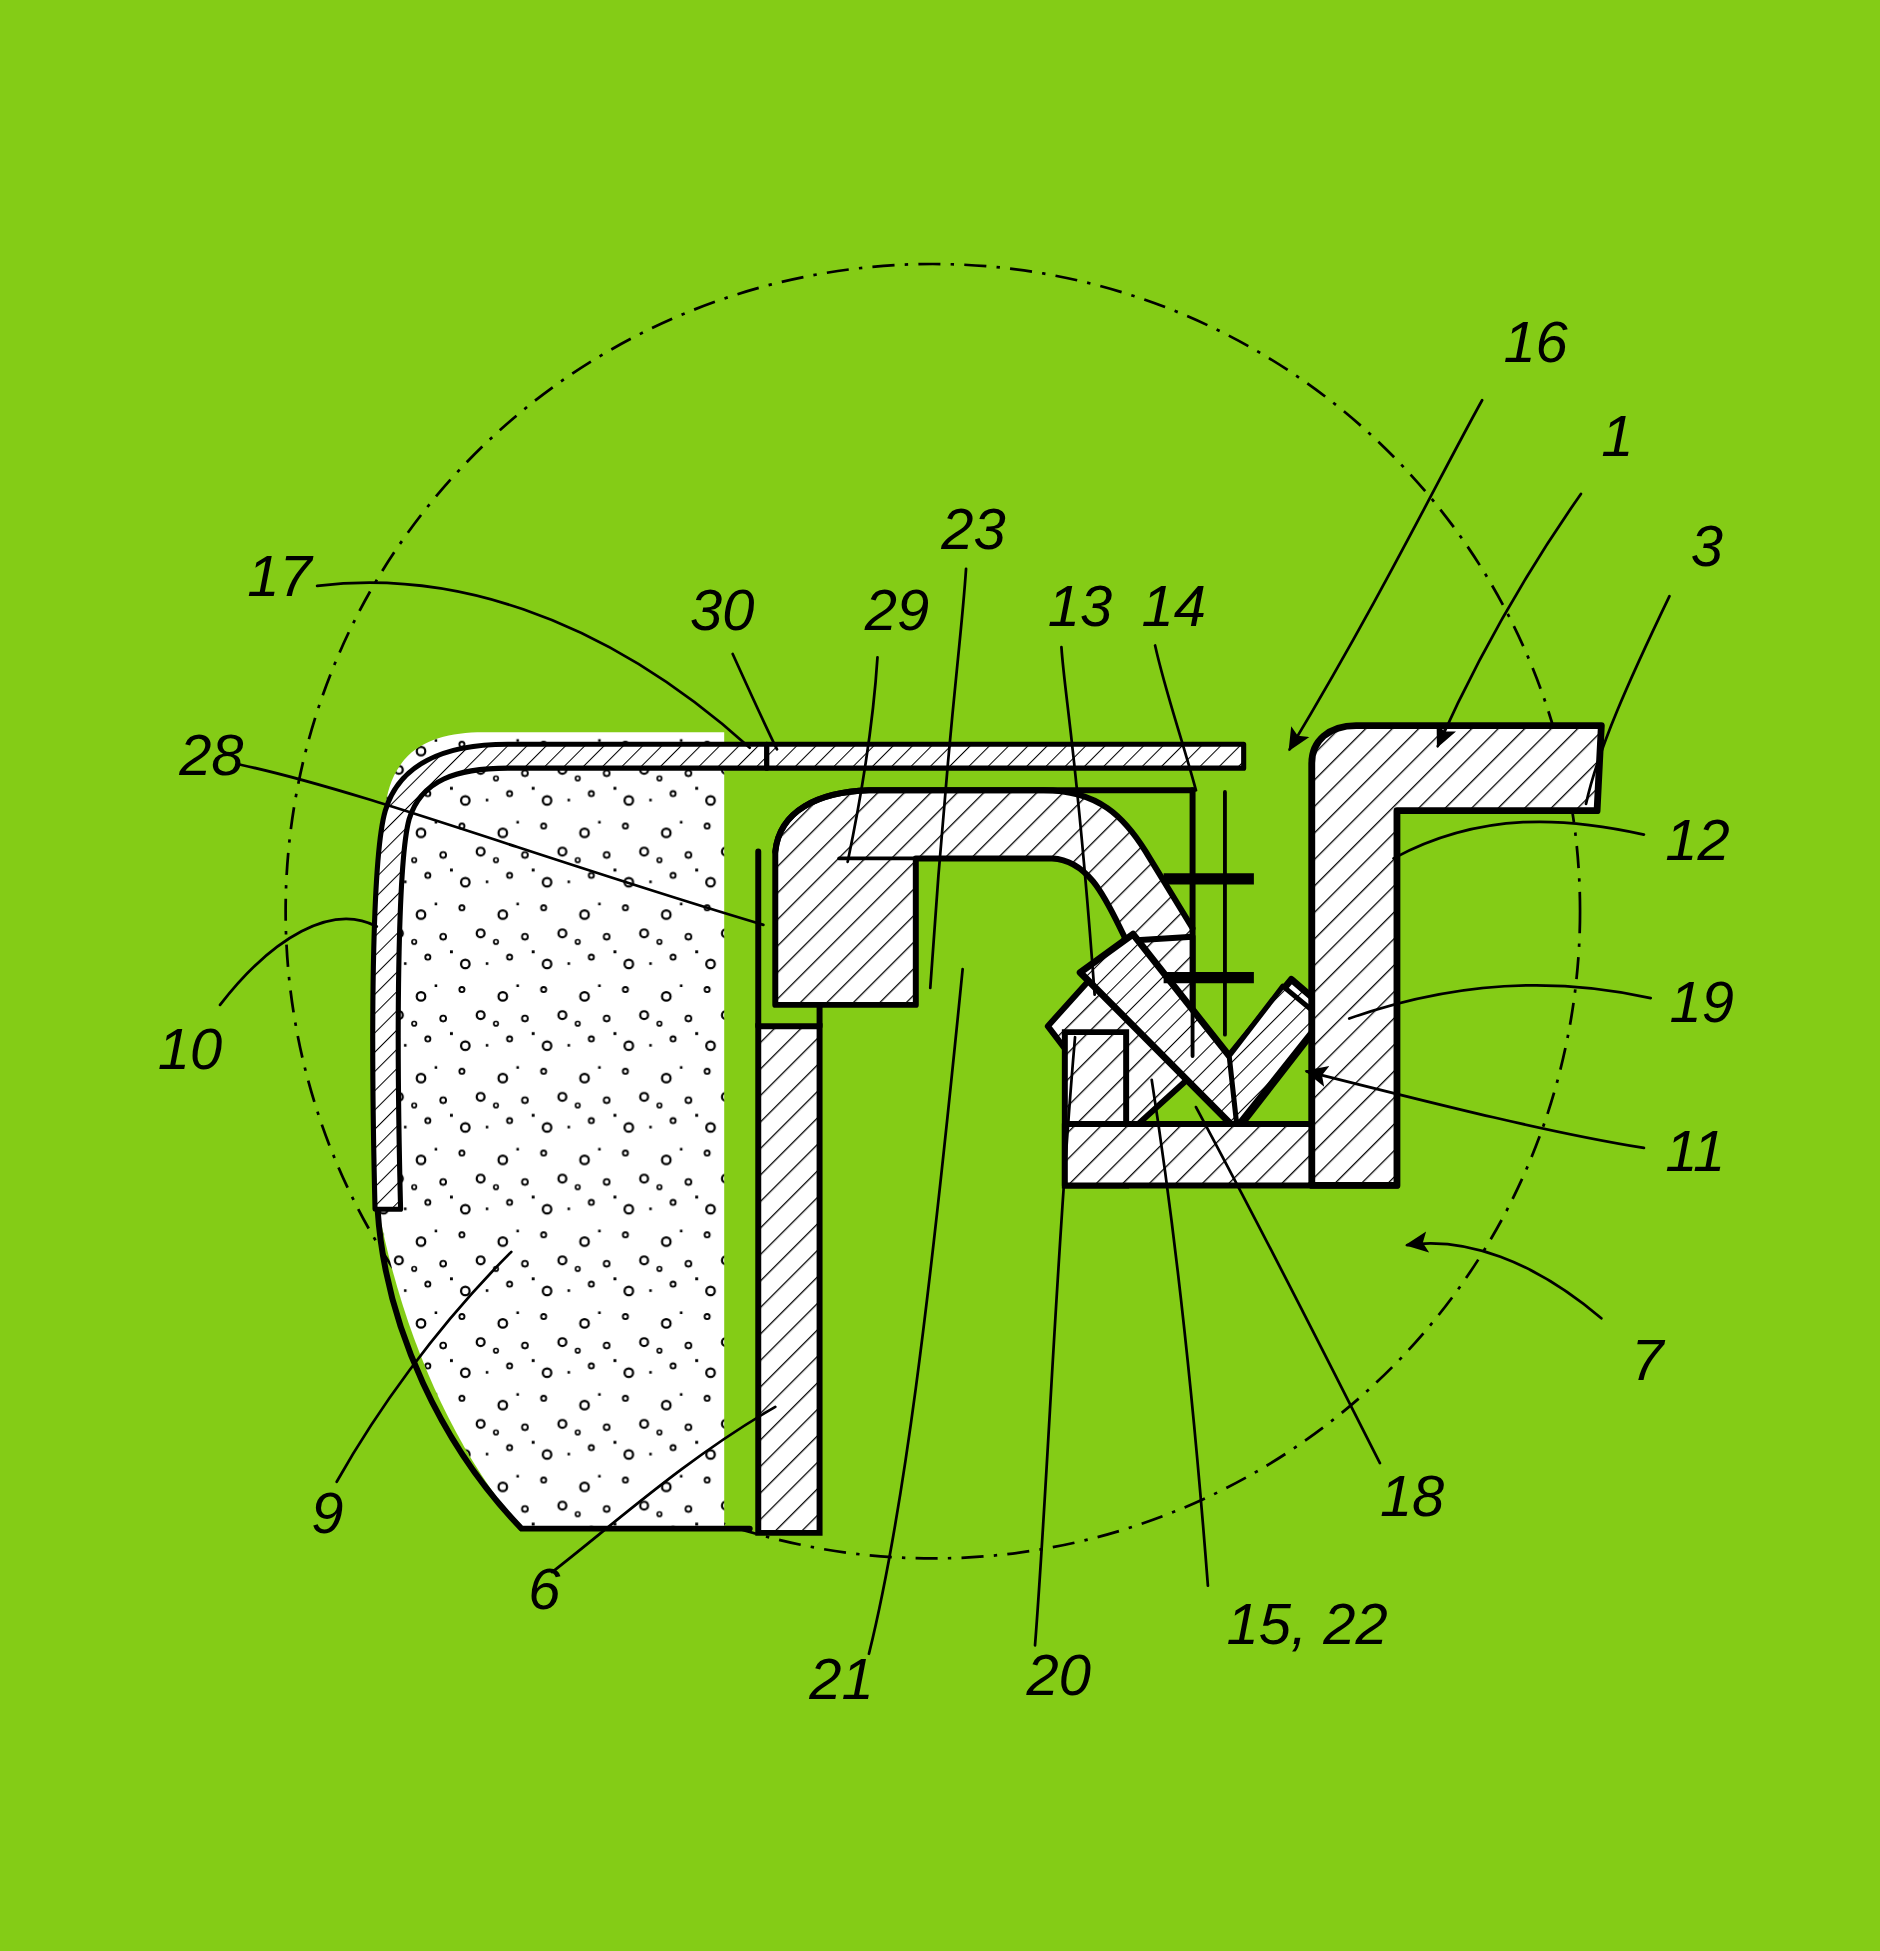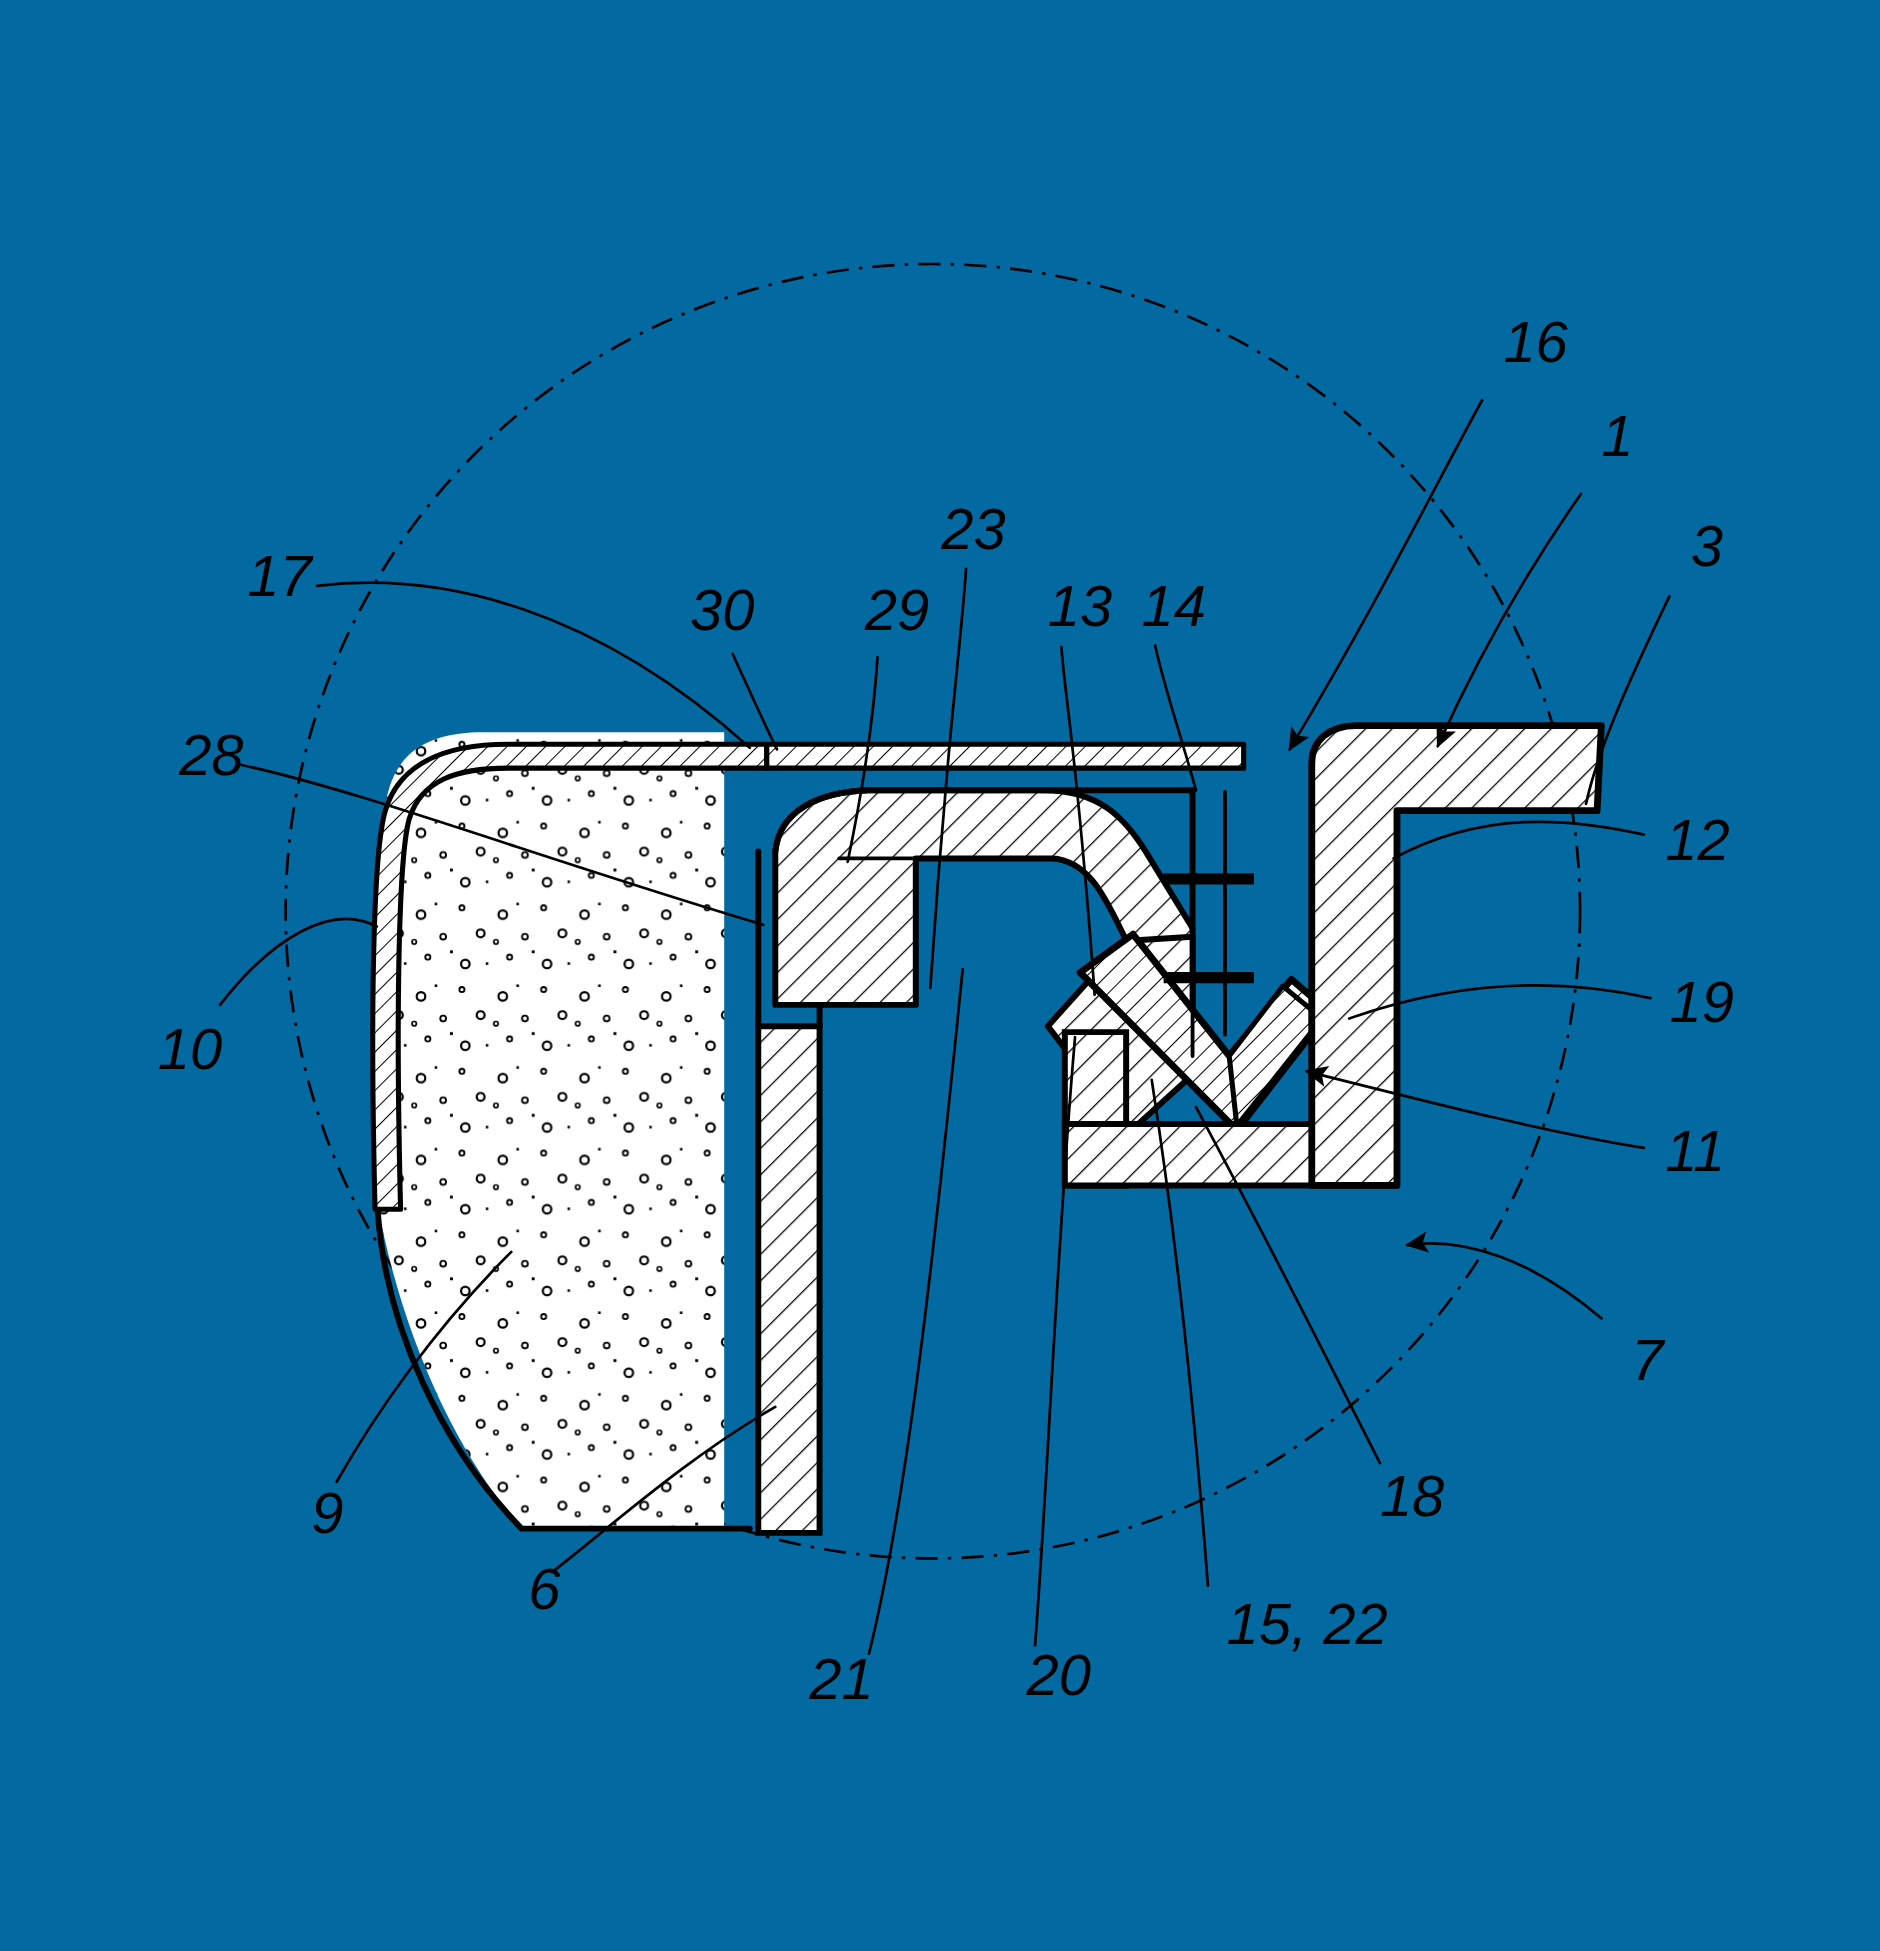--- a/index.html
+++ b/index.html
@@ -10,21 +10,21 @@
   body {
     width: 1881px;
     height: 1951px;
     overflow: hidden;
     font-family: "Liberation Sans", sans-serif;
   }
   #figure-root {
     position: relative;
     width: 1881px;
     height: 1951px;
-    background: #0369a1;
+    background: #84cc16;
   }
   #figure-svg {
     position: absolute;
     left: 0;
     top: 0;
     width: 1881px;
     height: 1951px;
   }
   .ref-label {
     font-family: "Liberation Sans", sans-serif;

